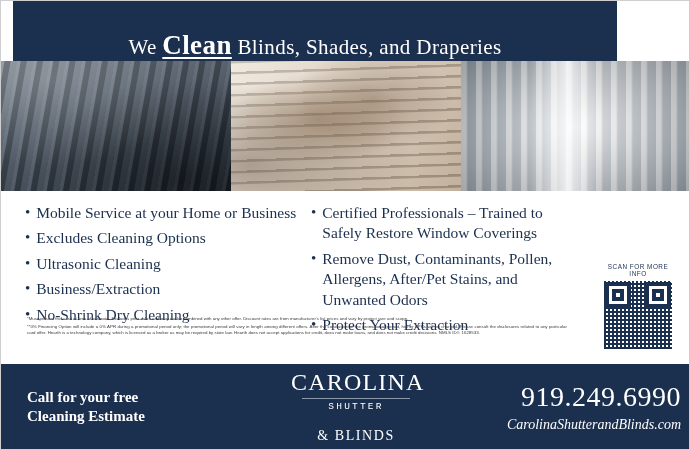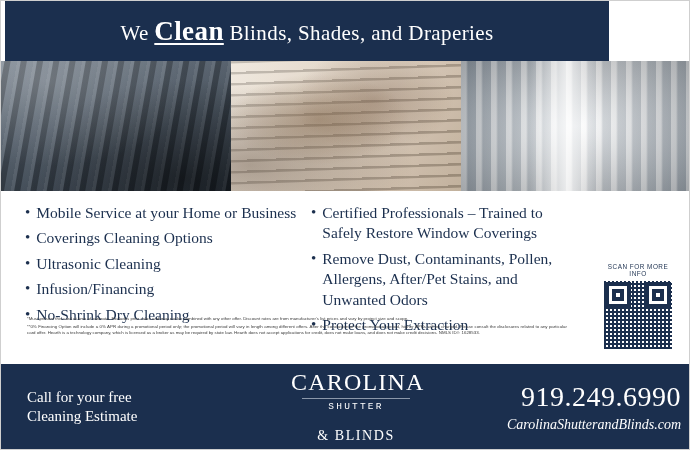--- a/index.html
+++ b/index.html
@@ -19,26 +19,26 @@
     height: 450px;
     background: #ffffff;
     box-sizing: border-box;
     border: 1px solid #cfcfcf;
     overflow: hidden;
   }
 
   
   .header {
     position: absolute;
-    left: 4px; top: 0;
+    left: 12px; top: 0;
     width: 604px;
     height: 60px;
     background: #1b2f4e;
     display: flex;
-    align-items: center;
+    align-items: flex-end;
     justify-content: center;
   }
   .header-title {
     color: #ffffff;
     font-family: "Liberation Serif", serif;
     font-size: 27px;
     letter-spacing: 0.4px;
     white-space: nowrap;
   }
   .header-title .sc { font-size: 21px; }
@@ -220,20 +220,21 @@
     align-items: center;
   }
   .footer-cta {
     width: 290px;
     padding-left: 26px;
     box-sizing: border-box;
     color: #ffffff;
     font-family: "Liberation Serif", serif;
     font-size: 19px;
     line-height: 1.25;
+    font-weight: bold;
   }
   .footer-cta .sc { font-size: 15px; }
   .footer-logo {
     width: 130px;
     text-align: center;
     color: #ffffff;
     font-family: "Liberation Serif", serif;
     line-height: 1.05;
   }
   .logo-name {
@@ -292,29 +293,29 @@
 
   <div class="bullets">
 
     <div class="bullet-col col-left">
       <div class="bullet-item">
         <span class="bullet-dot">•</span>
         <span class="bullet-text sc">Mobile Service at your Home or Business</span>
       </div>
       <div class="bullet-item">
         <span class="bullet-dot">•</span>
-        <span class="bullet-text sc">Coverings Cleaning Options</span>
+        <span class="bullet-text sc">Excludes Cleaning Options</span>
       </div>
       <div class="bullet-item">
         <span class="bullet-dot">•</span>
         <span class="bullet-text sc">Ultrasonic Cleaning</span>
       </div>
       <div class="bullet-item">
         <span class="bullet-dot">•</span>
-        <span class="bullet-text sc">Infusion/Financing</span>
+        <span class="bullet-text sc">Business/Extraction</span>
       </div>
       <div class="bullet-item">
         <span class="bullet-dot">•</span>
         <span class="bullet-text sc">No-Shrink Dry Cleaning</span>
       </div>
     </div>
 
     <div class="bullet-col col-right">
       <div class="bullet-item">
         <span class="bullet-dot">•</span>

